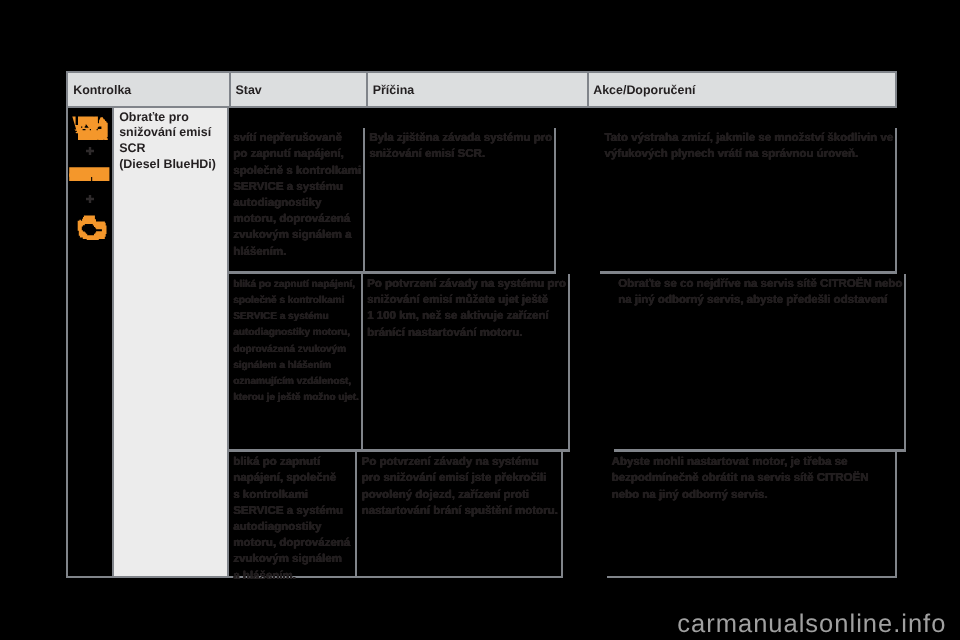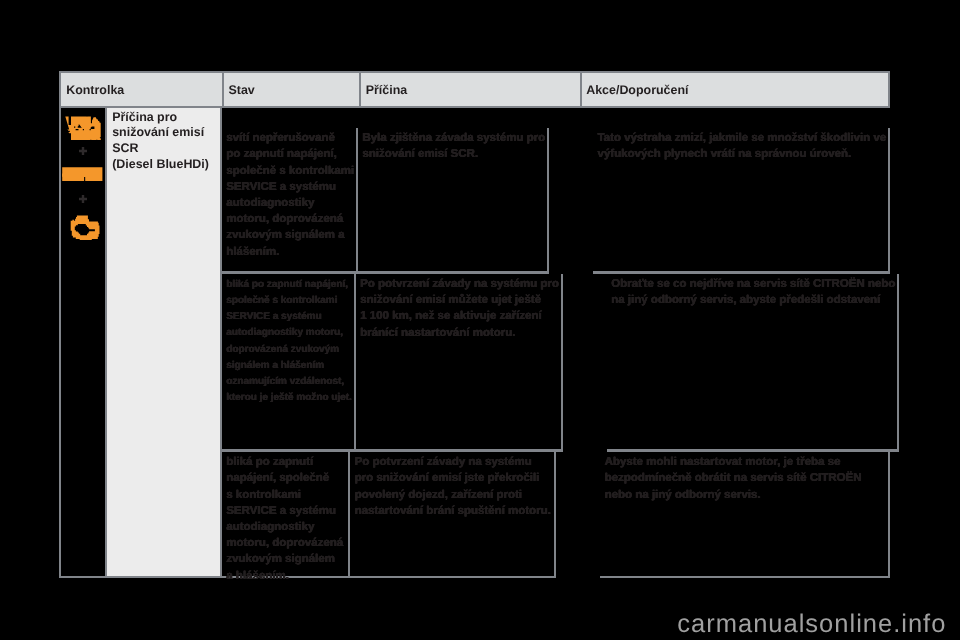--- a/index.html
+++ b/index.html
@@ -5,21 +5,21 @@
 <style>
   html,body{margin:0;padding:0;}
   body{width:960px;height:640px;background:#000000;overflow:hidden;
        font-family:"Liberation Sans",sans-serif;
        -webkit-font-smoothing:antialiased;
        text-rendering:geometricPrecision;}
   .page{position:absolute;left:0;top:0;width:960px;height:640px;background:#000;
         will-change:transform;}
 
   
-  .tbl{position:absolute;left:59px;top:70.9px;width:831.1px;
+  .tbl{position:absolute;left:66px;top:70.9px;width:831.1px;
        box-sizing:border-box;display:flex;flex-direction:column;}
 
   .trow{display:flex;width:100%;}
 
   .hdrcell{background:#dcdedf;color:#231f20;font-weight:bold;font-size:12.45px;
            line-height:13px;box-sizing:border-box;height:36.7px;
            border-top:2.8px solid #80848a;border-bottom:2.9px solid #80848a;
            border-left:2.8px solid #80848a;
            padding:10.8px 0 0 4.5px;}
   .hdrcell.first{padding-left:5.2px;}
@@ -100,21 +100,21 @@
 
           <svg class="ic" style="left:5.4px;top:105.6px" width="34" height="28" viewBox="0 0 34 28">
             <path fill="#f4972b" fill-rule="evenodd" d="M10.9 2.6 h11.0 v3.6 h1.1 v2.3 h8.9 v1.3 h0.8 v2.7 h0.8 v8.4 h-0.8 v2.9 h-0.9 v2.1 h-6.0 v1.1 h-12.1 v-1.1 h-3.9 v-1.4 h-2.9 v-1.8 h-1.1 v-5.0 h-1.1 v-10.0 h1.7 v-0.9 h1.5 v0.9 h1.2 v-1.9 h0.9 v-1.7 h0.9 z
                      M12.4 11.1 h7.4 v1.4 h1.2 v1.4 h1.2 v1.3 h0.9 v1.0 h5.8 v2.1 h-5.8 v1.1 h-0.9 v1.3 h-1.2 v1.5 h-6.8 v-1.5 h-1.3 v-1.1 h-1.1 v-1.0 h-1.9 v-1.4 h-1.1 v-3.8 h1.1 v-1.2 h1.9 v-1.1 z"></path>
           </svg>
 
         </div>
       </div>
 
       <div class="namecell">
-          <div>Příčina pro</div>
+          <div>Obraťte pro</div>
           <div>snižování emisí</div>
           <div>SCR</div>
           <div>(Diesel BlueHDi)</div>
         </div>
 
       <div class="rowsbox">
 
         <div class="brow" style="height:145.8px">
           <div class="bodycell c-stav">
               <div>svítí nepřerušovaně</div>

